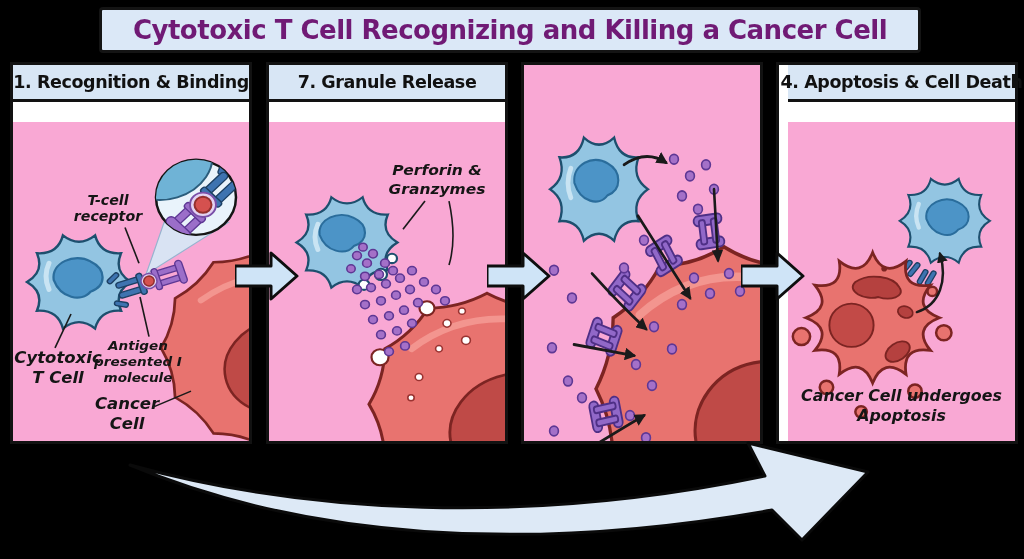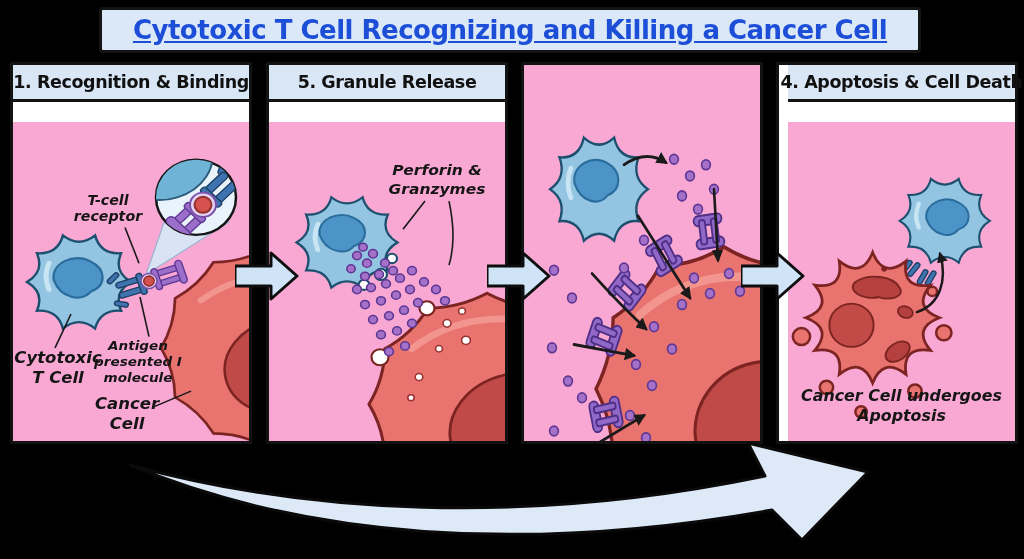--- a/index.html
+++ b/index.html
@@ -1,21 +1,21 @@
 <!DOCTYPE html>
 <html><head>
 <meta charset="utf-8">
 <style>
   html,body{margin:0;padding:0;background:#000;}
   #stage{position:relative;width:1024px;height:559px;background:#000;overflow:hidden;
          font-family:"DejaVu Sans", sans-serif;}
   .banner{position:absolute;left:99px;top:7px;width:822px;height:46px;
           background:#dbe8f7;border:3px solid #141414;border-radius:4px;
           box-sizing:border-box;display:flex;align-items:center;justify-content:center;}
-  .banner span{font-size:26px;font-weight:bold;color:#1d4ed8;letter-spacing:-.5px;white-space:nowrap;text-decoration:underline;}
+  .banner span{font-size:26px;font-weight:bold;color:#701a75;letter-spacing:-.5px;white-space:nowrap;}
   .panel{position:absolute;top:62px;width:242px;height:382px;background:#fff;
          border:3px solid #121212;box-sizing:border-box;display:flex;flex-direction:column;gap:20px;}
   .panel-header{height:34px;background:#d8e6f5;border-bottom:3px solid #121212;
                 display:flex;align-items:center;justify-content:center;flex:0 0 auto;}
   .panel-header span{font-size:17.5px;font-weight:bold;color:#111;white-space:nowrap;letter-spacing:-.4px;}
   .panel-body{flex:1;position:relative;background:#f9a8d4;overflow:hidden;font-style:italic;}
   .panel-body svg{position:absolute;left:0;top:0;width:100%;height:100%;}
   .gap-arrow{position:absolute;top:251px;width:64px;height:50px;z-index:6;}
   .swoosh{position:absolute;left:105px;top:440px;width:800px;height:115px;z-index:2;}
   
@@ -125,21 +125,21 @@
           <text class="lbl s17" x="114" y="305">Cancer</text>
           <text class="lbl s17" x="114" y="326">Cell</text>
           <line class="ptr" x1="140" y1="303" x2="178" y2="286"></line>
         </g>
       </svg>
     </div>
   </div>
 
   <div class="panel" style="left:266px;">
     <div class="panel-header">
-      <span>5. Granule Release</span>
+      <span>7. Granule Release</span>
     </div>
     <div class="panel-body">
       <svg viewBox="0 0 236 339" preserveAspectRatio="none">
 
         <g transform="translate(218,300) scale(1.18)">
           <path class="ccell" d="M100,0 Q86.9,23.3 86.6,50 Q63.6,63.6 50,86.6 Q23.3,86.9 0,100 Q-23.3,86.9 -50,86.6 Q-63.6,63.6 -86.6,50 Q-86.9,23.3 -100,0 Q-86.9,-23.3 -86.6,-50 Q-63.6,-63.6 -50,-86.6 Q-23.3,-86.9 0,-100 Q23.3,-86.9 50,-86.6 Q63.6,63.6 86.6,-50 Q86.9,-23.3 100,0 Z"></path>
           <path class="chl" d="M -64 -50 Q -24 -82 28 -76"></path>
           <ellipse class="cnuc" cx="20" cy="28" rx="58" ry="50" transform="rotate(-14)"></ellipse>
         </g>
 

